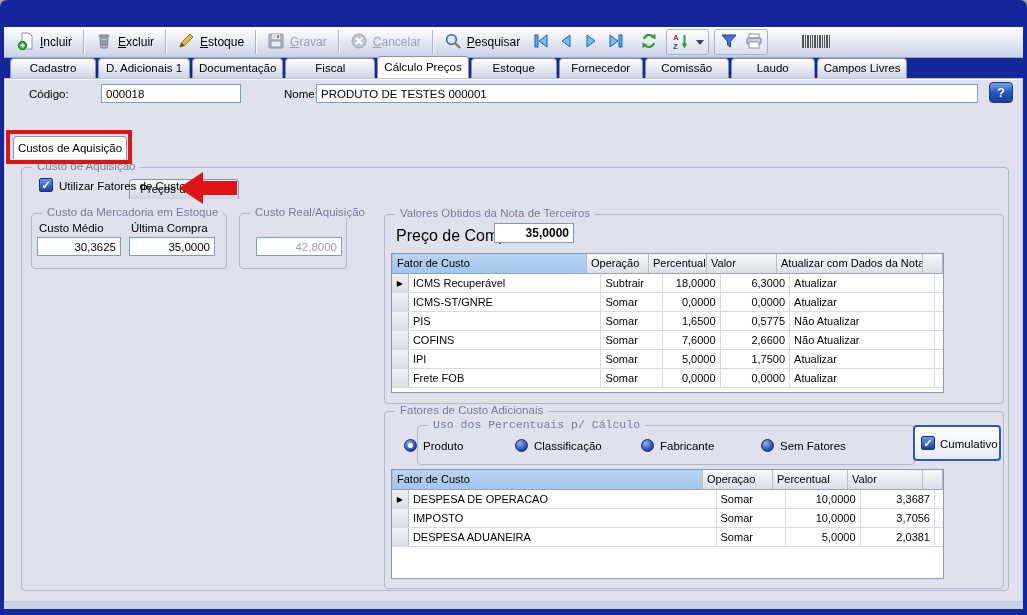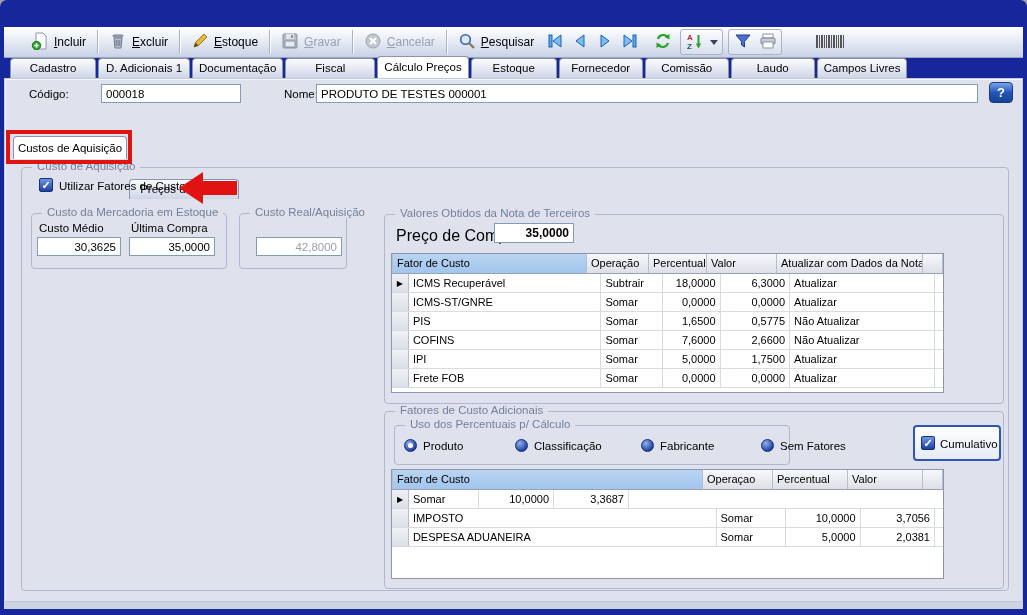--- a/index.html
+++ b/index.html
@@ -19,21 +19,21 @@
   .win-btn { position:absolute; top:6px; height:18px; border-radius:3px; cursor:default; }
   .btn-min { left:963px; width:29px; background:linear-gradient(#6b80cf,#2a3c9a 60%,#1d2f8e);
     border:1px solid #8fa3e0; }
   .minbar { position:absolute; left:8px; bottom:4px; width:12px; height:3px; background:#fff; }
   .btn-close { left:994px; width:27px; background:linear-gradient(#f0907a,#d03418 45%,#9c1600);
     border:1px solid #e8a898; color:#fff; font-weight:bold; text-align:center; line-height:16px; font-size:12px; }
 
   
   .toolbar { position:absolute; left:4px; top:27px; width:1019px; height:31px;
     background:linear-gradient(#ffffff,#eaeef6 40%,#c9d2e6); border-bottom:1px solid #9aa6c0;
-    display:flex; align-items:center; padding:0 19px; }
+    display:flex; align-items:center; padding:0 5px; }
   .tbtn { display:flex; align-items:center; gap:5px; height:26px; padding:0 8px; border-radius:3px; }
   .tlabel { display:inline-block; font-size:12px; }
   .ak::first-letter { text-decoration:underline; }
   .tbtn.disabled .tlabel { color:#9aa2b2; }
   .tsep { width:1px; height:24px; background:#a8b2c8; box-shadow:1px 0 0 #fdfdfe; margin:0 3px; }
   .navbtn { width:25px; height:25px; display:flex; align-items:center; justify-content:center; }
   .pairbox { display:flex; align-items:center; border:1px solid #a8b2c8; border-radius:3px;
     background:linear-gradient(#fdfdfe,#d8dfee); height:26px; margin-left:5px; padding:0 1px; }
   .minibtn { width:14px; height:24px; display:flex; align-items:center; justify-content:center; }
   .drop-tri { width:0; height:0; border-left:4px solid transparent; border-right:4px solid transparent;
@@ -358,21 +358,21 @@
         <div class="gcell c4 ra">0,0000</div>
         <div class="gcell c5">Atualizar</div>
         <div class="gcell cf"></div>
       </div>
     </div>
 
     <div class="groupbox" style="left:379px; top:332px; width:620px; height:178px;">
       <span class="legend">Fatores de Custo Adicionais</span>
     </div>
 
-    <div class="groupbox" style="left:389px; top:346px; width:396px; height:40px;">
+    <div class="groupbox" style="left:412px; top:346px; width:498px; height:40px;font-family:Liberation Mono, monospace;">
       <span class="legend">Uso dos Percentuais  p/ Cálculo</span>
     </div>
     <span class="radio selected" style="left:399px; top:360px;"></span>
     <span class="lbl" style="left:418px; top:361px;">Produto</span>
     <span class="radio" style="left:510px; top:360px;"></span>
     <span class="lbl" style="left:529px; top:361px;">Classificação</span>
     <span class="radio" style="left:636px; top:360px;"></span>
     <span class="lbl" style="left:655px; top:361px;">Fabricante</span>
     <span class="radio" style="left:756px; top:360px;"></span>
     <span class="lbl" style="left:775px; top:361px;">Sem Fatores</span>
@@ -386,20 +386,21 @@
       <div class="grow ghead">
         <div class="gcell ind"></div>
         <div class="gcell c1 blue">Fator de Custo</div>
         <div class="gcell c2">Operaçao</div>
         <div class="gcell c3">Percentual</div>
         <div class="gcell c4">Valor</div>
         <div class="gcell cf"></div>
       </div>
       <div class="grow">
         <div class="gcell ind c0">▶</div>
+        <div class="gcell c1">DESPESA DE OPERACAO</div>
         <div class="gcell c2">Somar</div>
         <div class="gcell c3 ra">10,0000</div>
         <div class="gcell c4 ra">3,3687</div>
         <div class="gcell cf"></div>
       </div>
       <div class="grow">
         <div class="gcell ind c0"></div>
         <div class="gcell c1">IMPOSTO</div>
         <div class="gcell c2">Somar</div>
         <div class="gcell c3 ra">10,0000</div>

